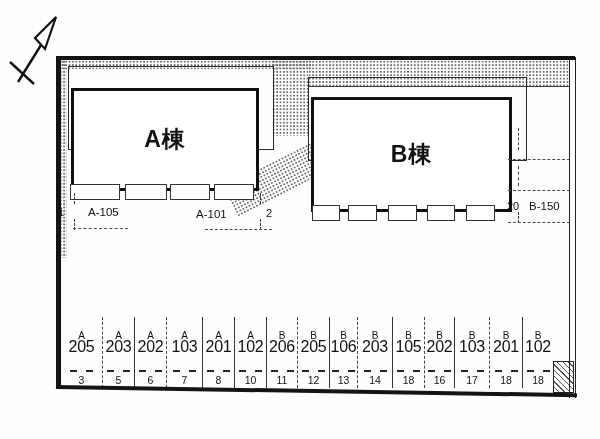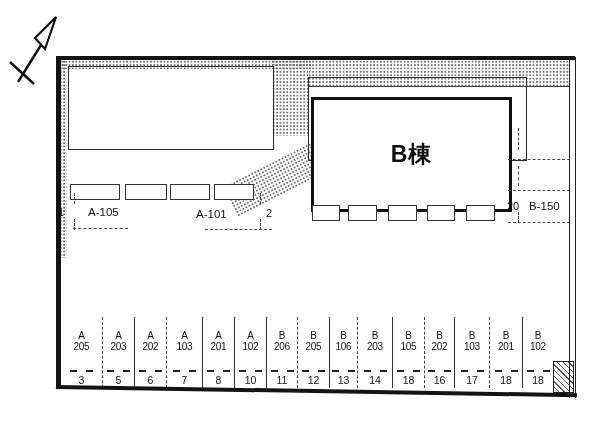--- a/index.html
+++ b/index.html
@@ -23,21 +23,21 @@
   .vdash{position:absolute;border-left:1.5px dashed #3a3a3a;width:0;}
   .lbl{position:absolute;font-size:11.5px;white-space:nowrap;}
   .num{position:absolute;font-size:11px;}
   
   #prow{position:absolute;left:61px;top:317px;width:492px;height:71px;display:flex;}
   .cell{box-sizing:border-box;display:flex;flex-direction:column;align-items:center;
         padding-top:13px;border-left:1.2px solid #333;}
   .cell:first-child{border-left:none;}
   .cell.d{border-left:1.2px dashed #444;}
   .cl{font-size:10px;line-height:11px;text-align:center;}
-  .cu{font-size:10px;line-height:11px;text-align:center;letter-spacing:-0.3px;}
+  .cu{font-size:16px;line-height:11px;text-align:center;letter-spacing:-0.3px;}
   .marks{margin-top:auto;display:flex;gap:9px;margin-bottom:2px;}
   .marks i{display:block;width:7px;height:2px;background:#222;}
   .cn{font-size:10.5px;line-height:12px;padding-bottom:2px;}
   
   #hatch{position:absolute;left:553px;top:361px;width:19px;height:30px;border:1.2px solid #222;
          background:repeating-linear-gradient(45deg,#fff 0 3px,#555 3px 4px);}
   #note{position:absolute;left:59px;top:404px;font-size:15.5px;font-weight:bold;letter-spacing:0.5px;}
 </style>
 </head>
 <body>
@@ -52,20 +52,23 @@
 
   <div class="stip" style="left:61px;top:60px;width:250px;height:9px;"></div>
   <div class="stip" style="left:308px;top:60px;width:261px;height:26px;border-bottom:1px solid #3c3c3c;"></div>
   <div class="stip" style="left:59px;top:60px;width:8px;height:198px;"></div>
   <div class="stip" style="left:272px;top:60px;width:36px;height:76px;"></div>
   <div class="stip" style="left:222px;top:150px;width:155px;height:34px;transform:rotate(-27deg);"></div>
 
   <div class="outer" style="left:68px;top:66px;width:204px;height:82px;"></div>
   <div class="outer" style="left:308px;top:77px;width:217px;height:82px;"></div>
 
+  <div class="bldg" style="left:71px;top:88px;width:182px;height:97px;">
+    <span class="bname">A棟</span>
+  </div>
   <div class="bldg" style="left:311px;top:97px;width:195px;height:109px;">
     <span class="bname">B棟</span>
   </div>
 
   <div class="porch" style="left:70px;top:184px;width:48px;"></div>
   <div class="porch" style="left:125px;top:184px;width:40px;"></div>
   <div class="porch" style="left:170px;top:184px;width:38px;"></div>
   <div class="porch" style="left:214px;top:184px;width:38px;"></div>
 
   <div class="porch" style="left:312px;top:205px;width:26px;"></div>

